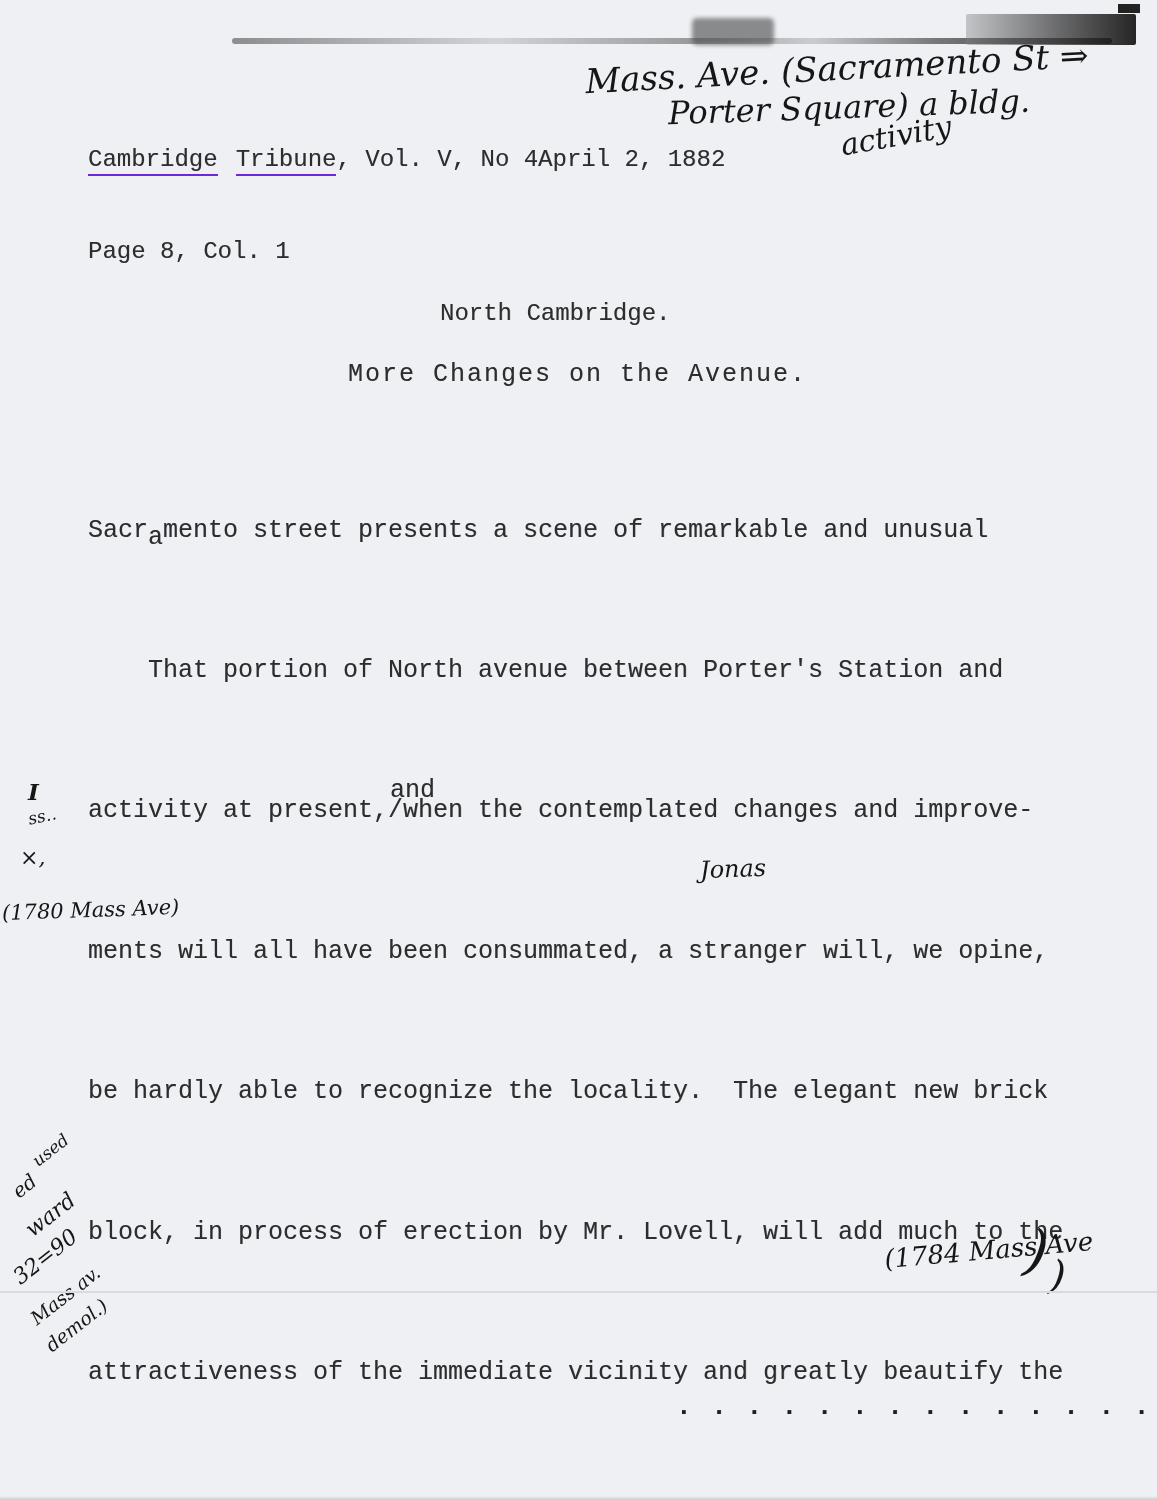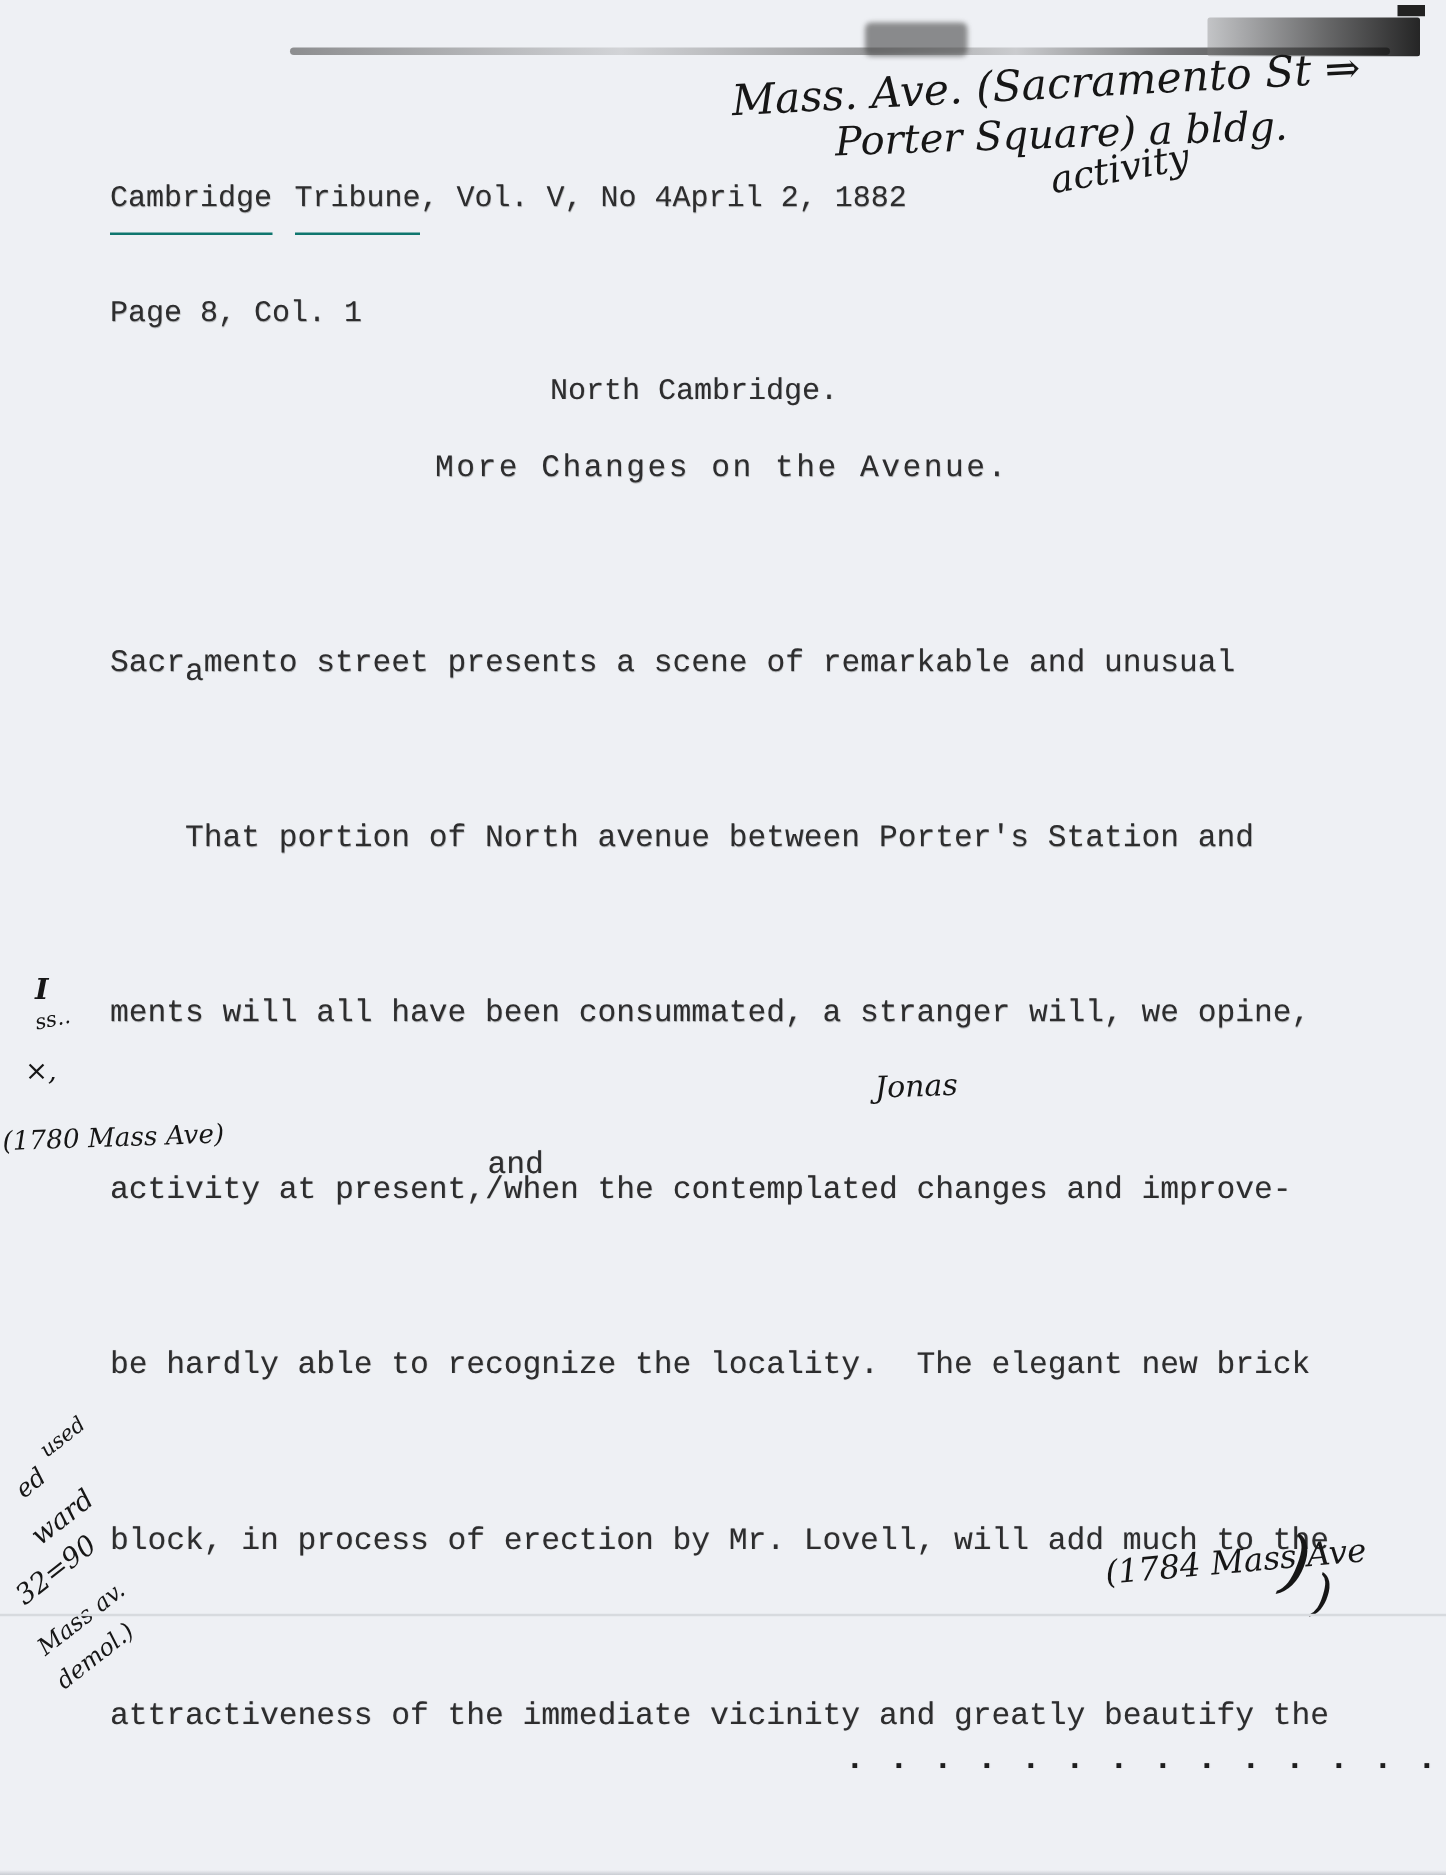--- a/index.html
+++ b/index.html
@@ -5,21 +5,21 @@
   html,body{margin:0;padding:0;}
   .page{
     position:relative; width:1157px; height:1500px;
     background:#eef0f4; overflow:hidden;
     font-family:"Liberation Mono", monospace;
     color:#2d2d2e;
   }
   
   .tw{ position:absolute; white-space:pre; text-shadow:0.3px 0.3px 0.6px rgba(40,40,40,.35); }
   .header{ left:88px; top:146px; font-size:24px; }
-  .u{ border-bottom:2px solid #0f766e; padding-bottom:13px; }
+  .u{ border-bottom:2px solid #6d28d9; padding-bottom:1px; }
   .u2{ margin-left:18px; }
   .date{ }
   .pageref{ left:88px; top:238px; font-size:24px; }
   .h1{ left:440px; top:300px; font-size:24px; }
   .h2{ left:348px; top:360px; font-size:25px; letter-spacing:2px;text-align:center; }
   .body{ left:88px; top:414px; width:1010px; font-size:25px; line-height:46.8px; }
   .bline{ white-space:pre; }
   .sub{ position:relative; top:7px; }
   .caretwrap{ position:relative; }
   .above{ position:absolute; left:2px; top:-28px; }
@@ -75,22 +75,22 @@
   <div class="tw header"><span class="u">Cambridge</span><span class="u u2">Tribune</span><span>, Vol. V, No 4</span><span class="date">April 2, 1882</span></div>
 
   <div class="tw pageref">Page 8, Col. 1</div>
 
   <div class="tw h1">North Cambridge.</div>
   <div class="tw h2">More Changes on the Avenue.</div>
 
   <div class="tw body">
     <div class="bline"><span>Sacr</span><span class="sub">a</span><span>mento street presents a scene of remarkable and unusual</span></div>
     <div class="bline">    That portion of North avenue between Porter's Station and</div>
+    <div class="bline"><span>activity at present,</span><span class="caretwrap"><span class="above">and</span><span>/</span></span><span>when the contemplated changes and improve-</span></div>
     <div class="bline">ments will all have been consummated, a stranger will, we opine,</div>
-    <div class="bline"><span>activity at present,</span><span class="caretwrap"><span class="above">and</span><span>/</span></span><span>when the contemplated changes and improve-</span></div>
     <div class="bline">be hardly able to recognize the locality.  The elegant new brick</div>
     <div class="bline">block, in process of erection by Mr. Lovell, will add much to the</div>
     <div class="bline">attractiveness of the immediate vicinity and greatly beautify the</div>
     <div class="bline">avenue.  The removal of the old Clark mansion and stable and the</div>
     
     
     
     
     
     

